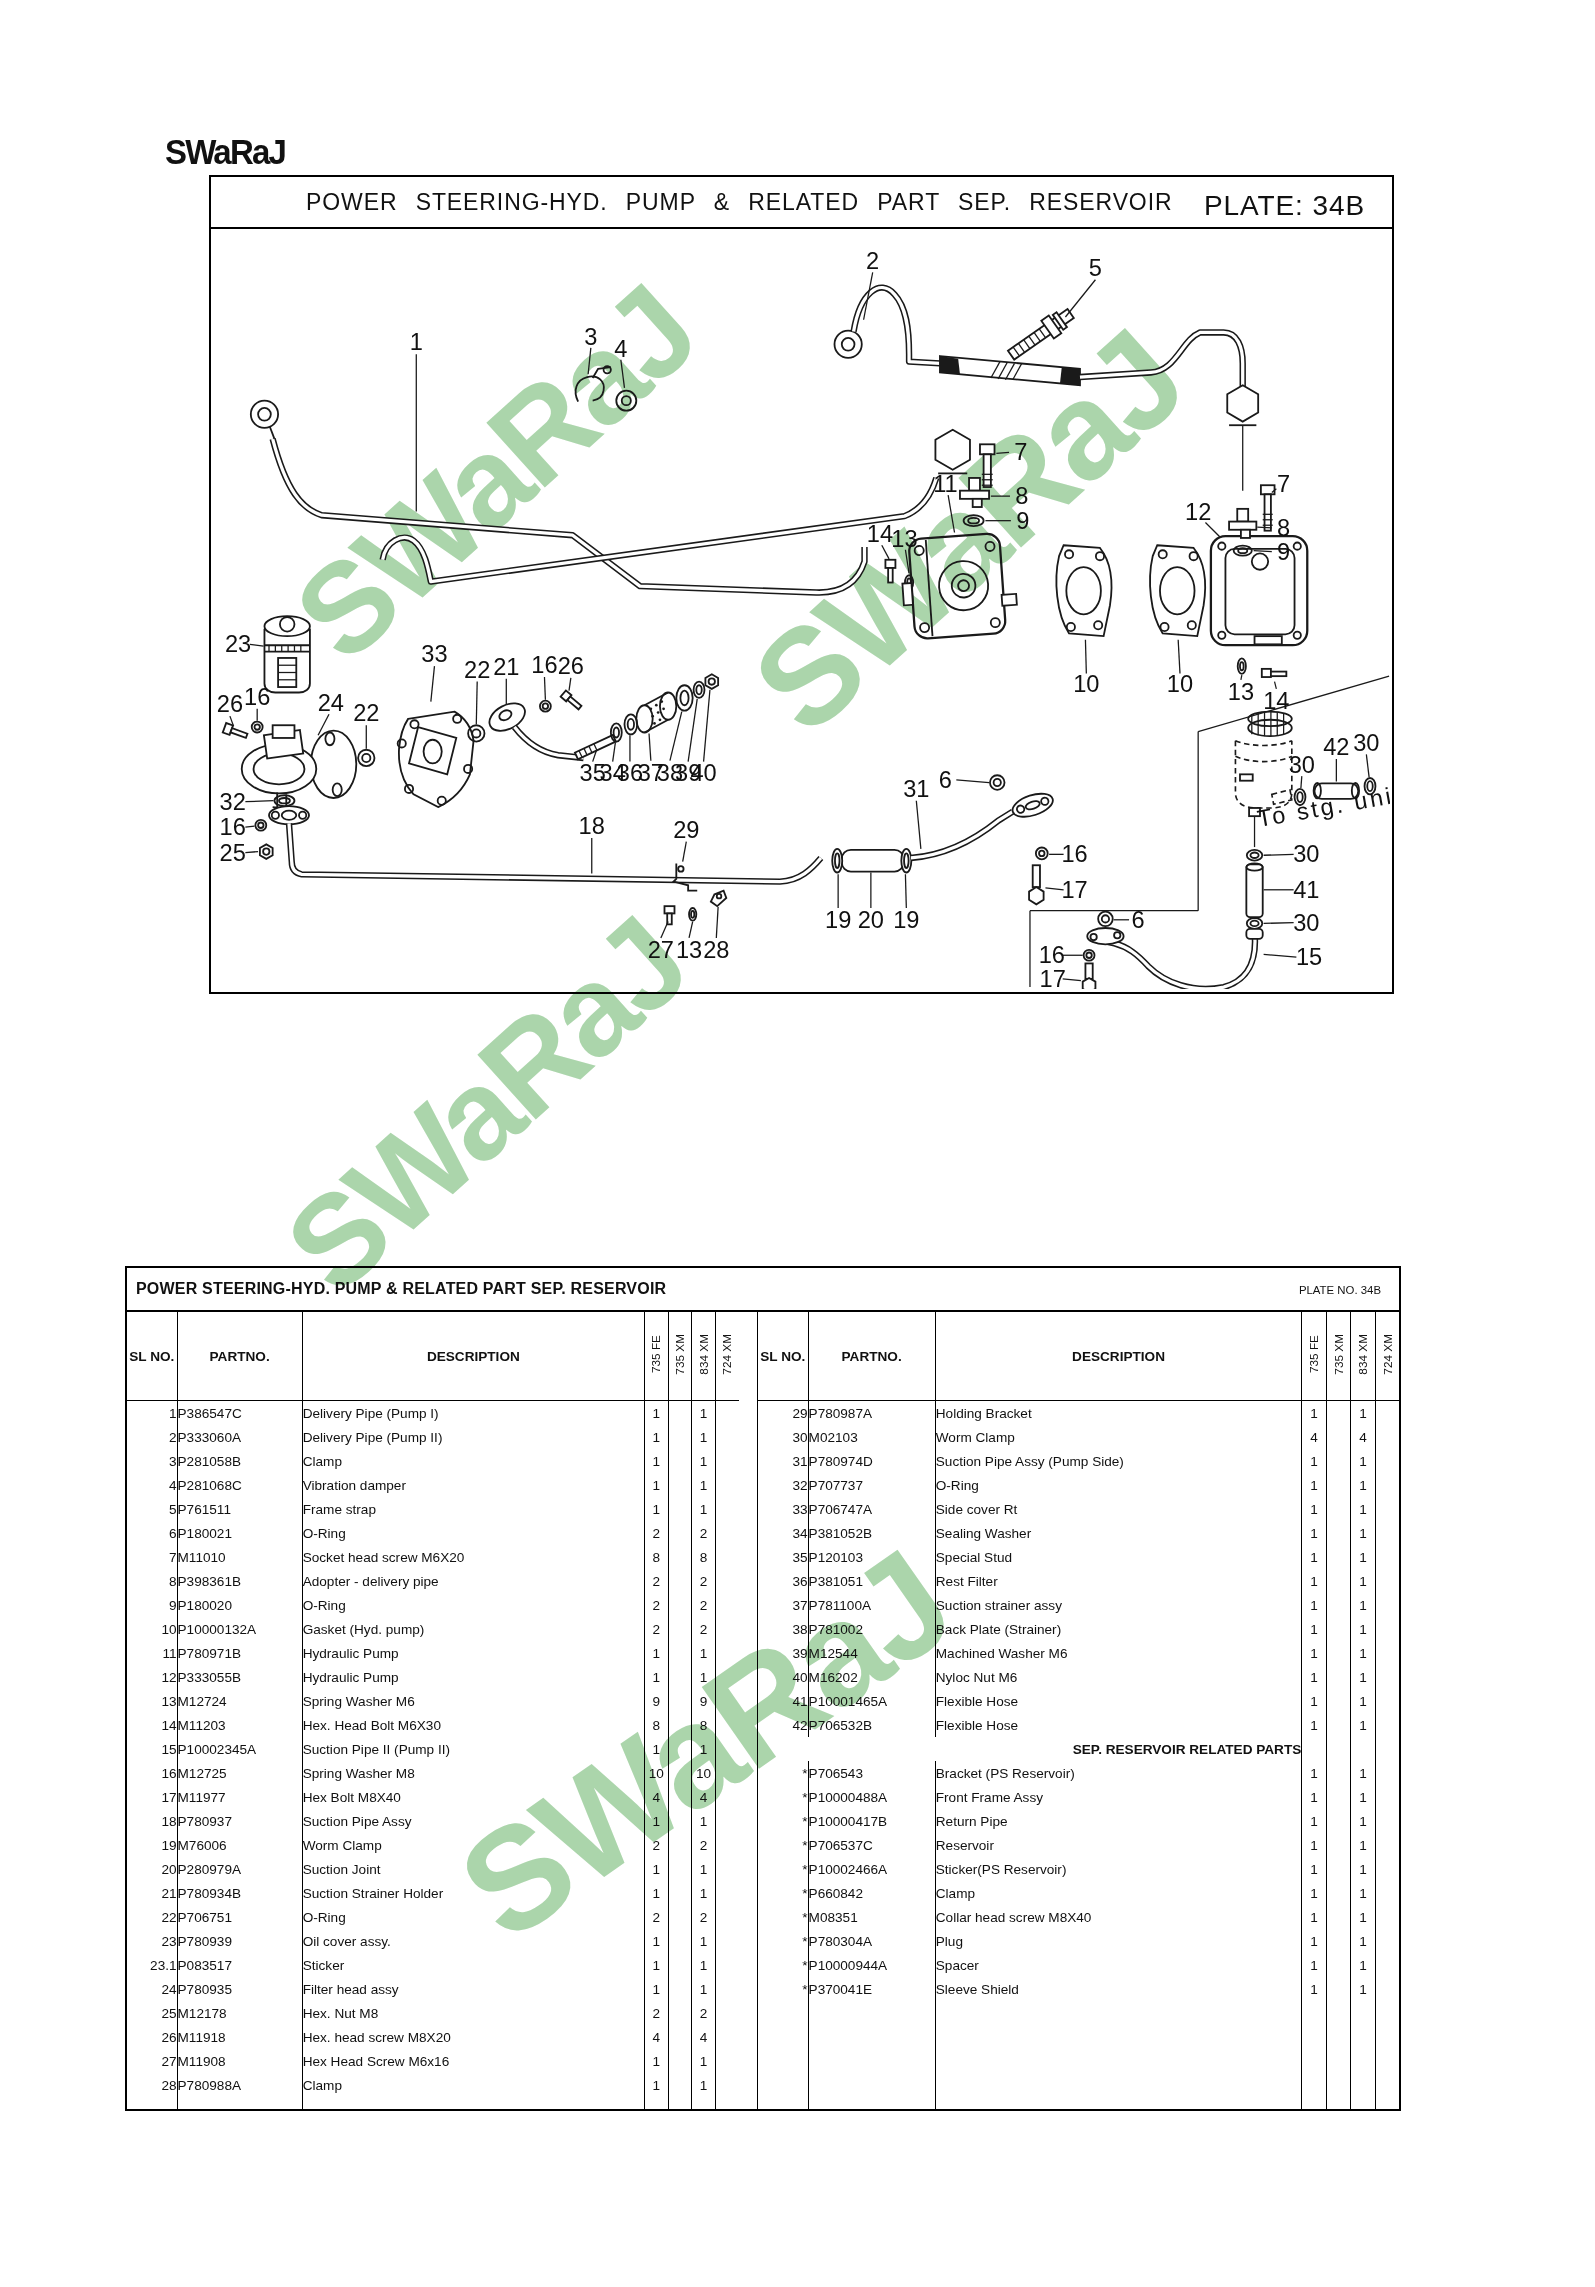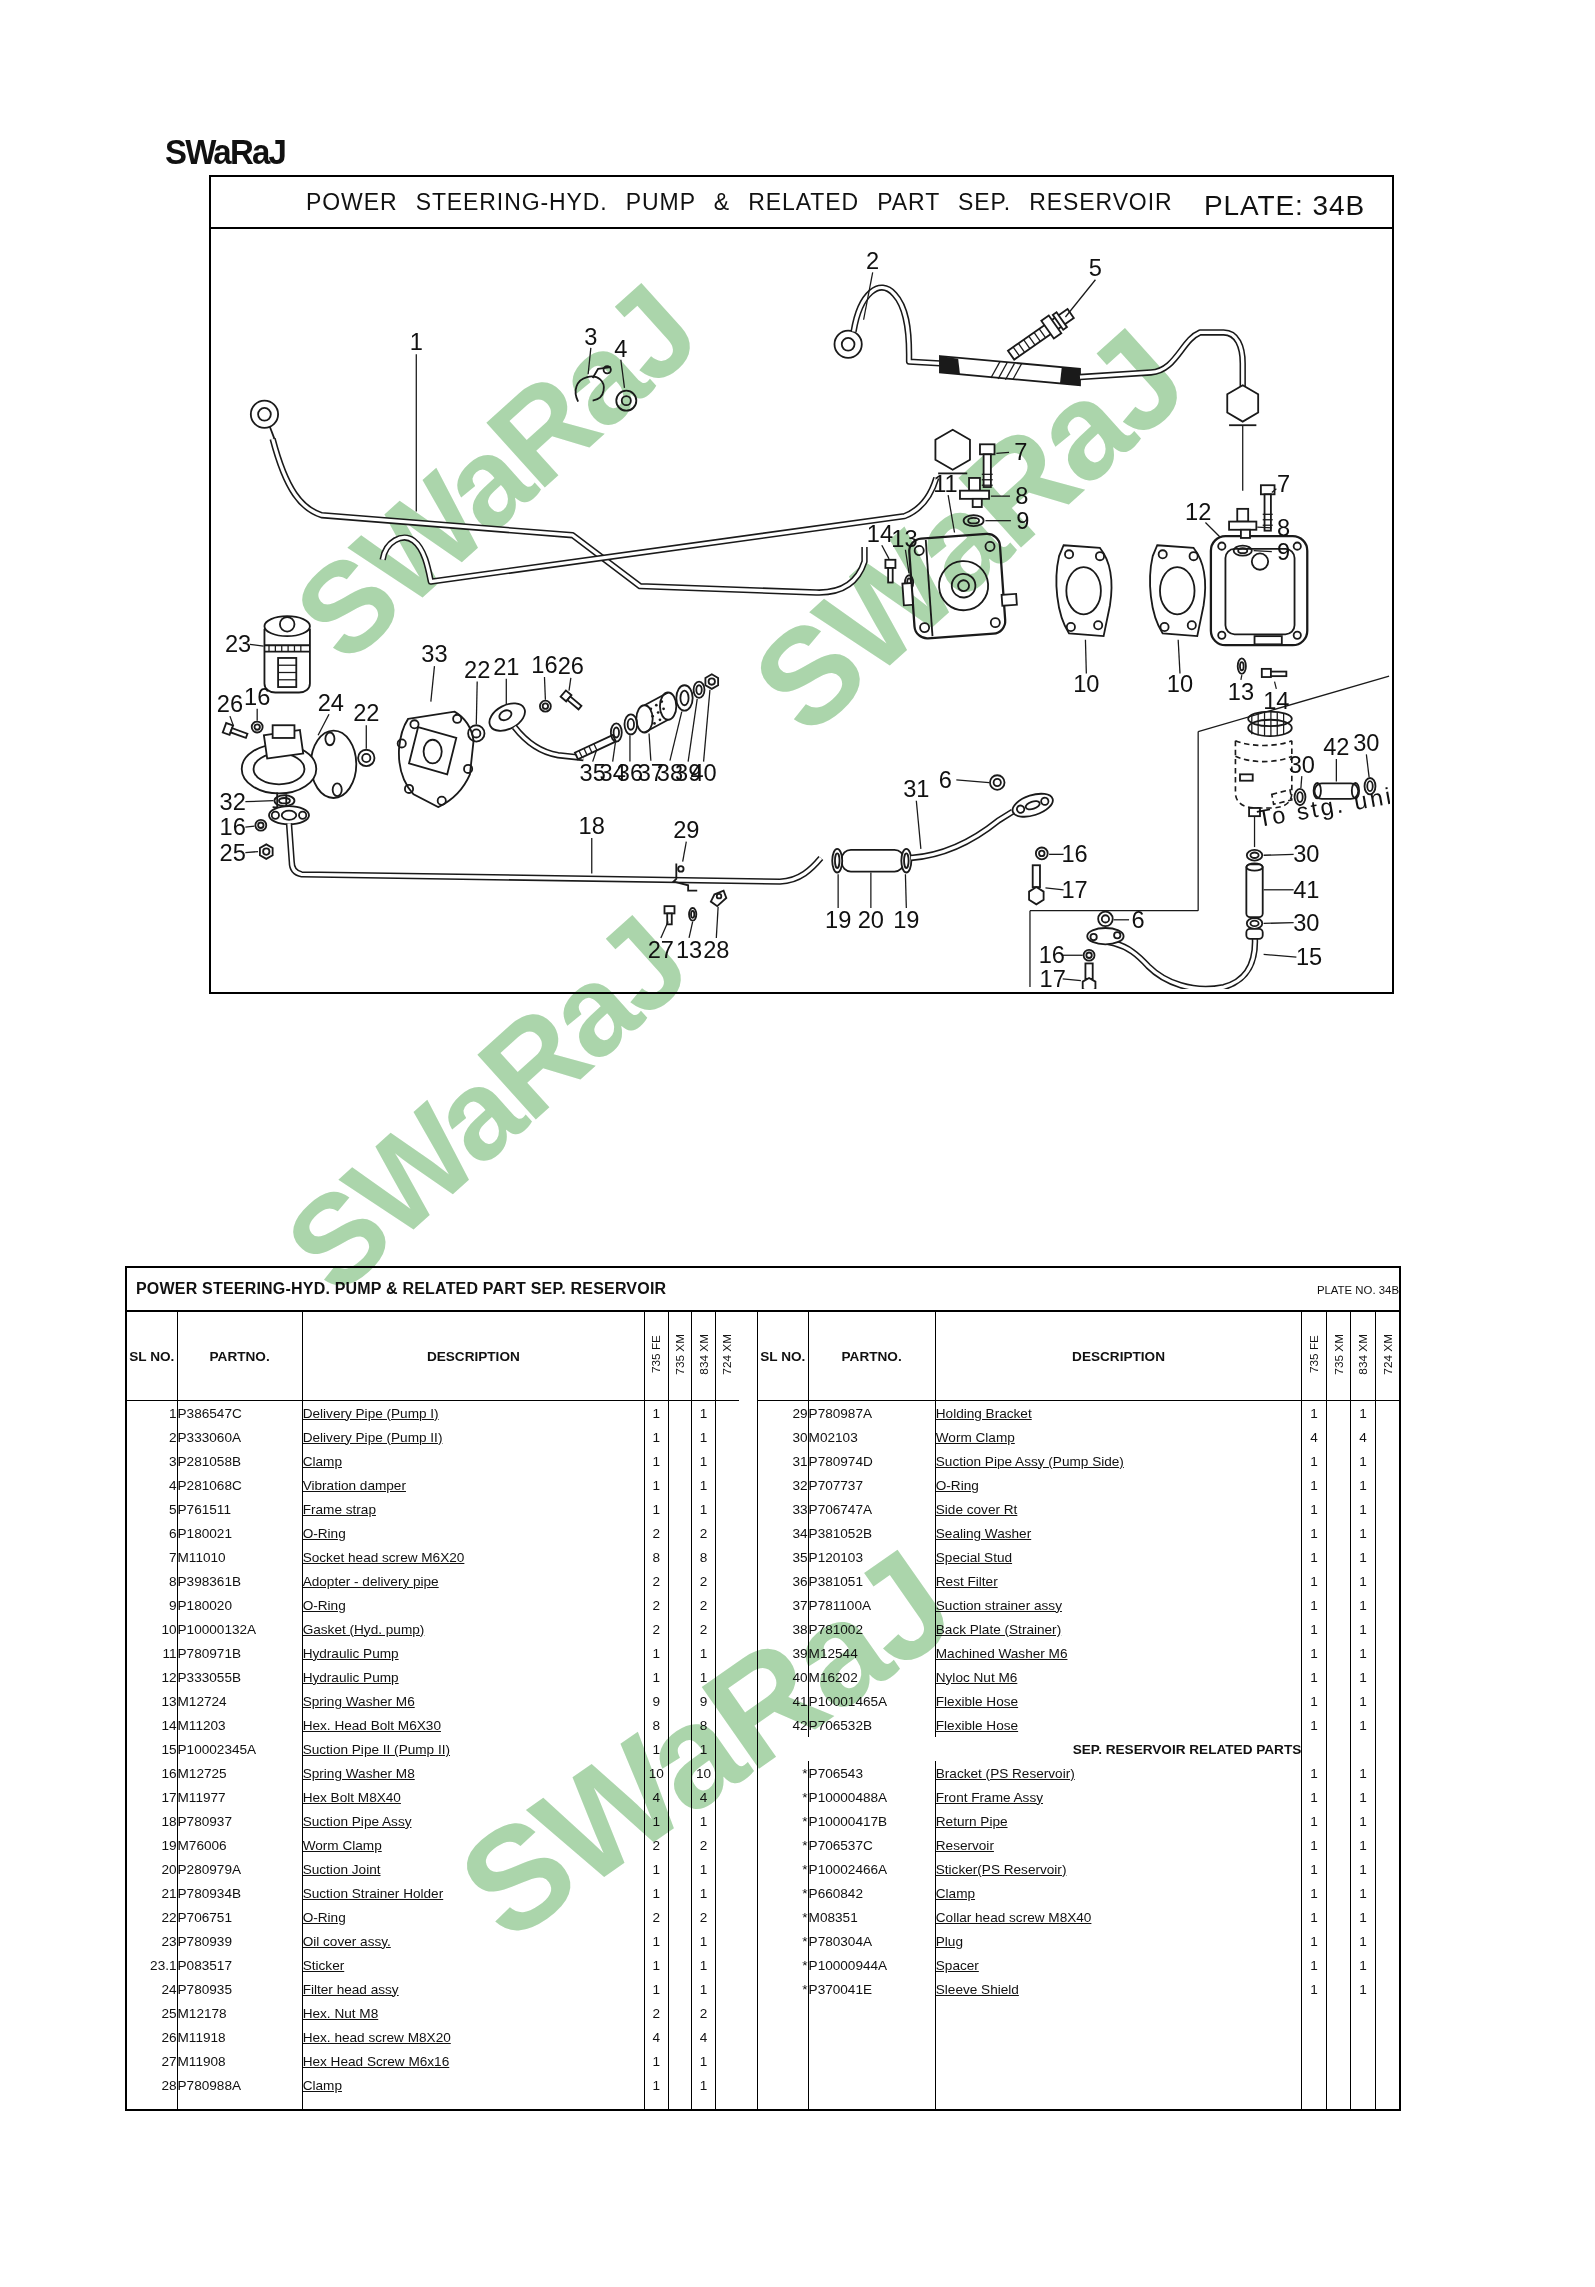--- a/index.html
+++ b/index.html
@@ -16,33 +16,33 @@
   .frame{left:209px;top:175px;width:1181px;height:815px;border:2px solid #000;z-index:2;background:transparent;}
   .titlebar{left:0;top:0;width:100%;height:50px;border-bottom:2.3px solid #000;}
   .dtitle{position:absolute;left:95px;top:11.8px;width:855px;text-align:center;font-size:23px;
           letter-spacing:0.9px;word-spacing:11px;white-space:nowrap;}
   .dplate{position:absolute;right:27px;top:12.7px;font-size:28px;letter-spacing:0.9px;}
   .dsvg{left:209px;top:226px;z-index:2;}
   
   .tblbox{left:125px;top:1266px;width:1272px;height:841px;border:2px solid #000;z-index:2;}
   .ttitle{position:absolute;left:0;top:0;width:100%;height:44px;border-bottom:2.3px solid #000;box-sizing:border-box;}
   .ttitle .t{position:absolute;left:9px;top:11.8px;font-size:16px;font-weight:bold;letter-spacing:0.2px;}
-  .ttitle .p{position:absolute;right:0;top:15.5px;font-size:11.4px;}
+  .ttitle .p{position:absolute;right:18px;top:15.5px;font-size:11.4px;}
   .half{position:absolute;top:44px;bottom:0;}
   .half table{border-collapse:collapse;table-layout:fixed;width:100%;height:100%;background:transparent;}
   .half{left:0;width:612px;}
   .half.right{left:630px;width:642px;border-left:1.6px solid #000;}
   .half table td,.half table th{border-left:1.4px solid #000;padding:0;margin:0;
       font-size:13.6px;vertical-align:middle;background:transparent;overflow:hidden;white-space:nowrap;}
   .half table td:first-child,.half table th:first-child{border-left:none;}
   .half table tr.hdr th{border-bottom:1.8px solid #000;height:88px;font-size:13.6px;text-align:center;}
   .hdr .vert span{writing-mode:vertical-rl;transform:rotate(180deg);font-weight:normal;font-size:11.8px;display:inline-block;}
   td.sl{text-align:right;padding-right:8.2px;}
   td.pn{padding-left:9px;}
-  td.ds{padding-left:12.7px;text-decoration:underline;}
+  td.ds{padding-left:12.7px;}
   td.q{text-align:center;font-size:12.7px;}
   tr.dr td{height:24px;}
   tr.section td{font-weight:bold;font-size:13.6px;padding-left:1.8px;text-align:right;}
   tr.filler td{height:auto;}
   .dlabel{font-size:26px;fill:#111;font-family:"Liberation Sans",sans-serif;}
   .note{font-size:26px;fill:#111;letter-spacing:3px;font-family:"Liberation Sans",sans-serif;}
   svg .s{stroke:#1a1a1a;fill:none;stroke-width:2;}
   svg .s25{stroke:#1a1a1a;fill:none;stroke-width:2.5;}
   svg .sw{stroke:#1a1a1a;fill:#fff;stroke-width:2;}
   svg .po{stroke:#1a1a1a;fill:none;stroke-width:7;stroke-linejoin:round;}

